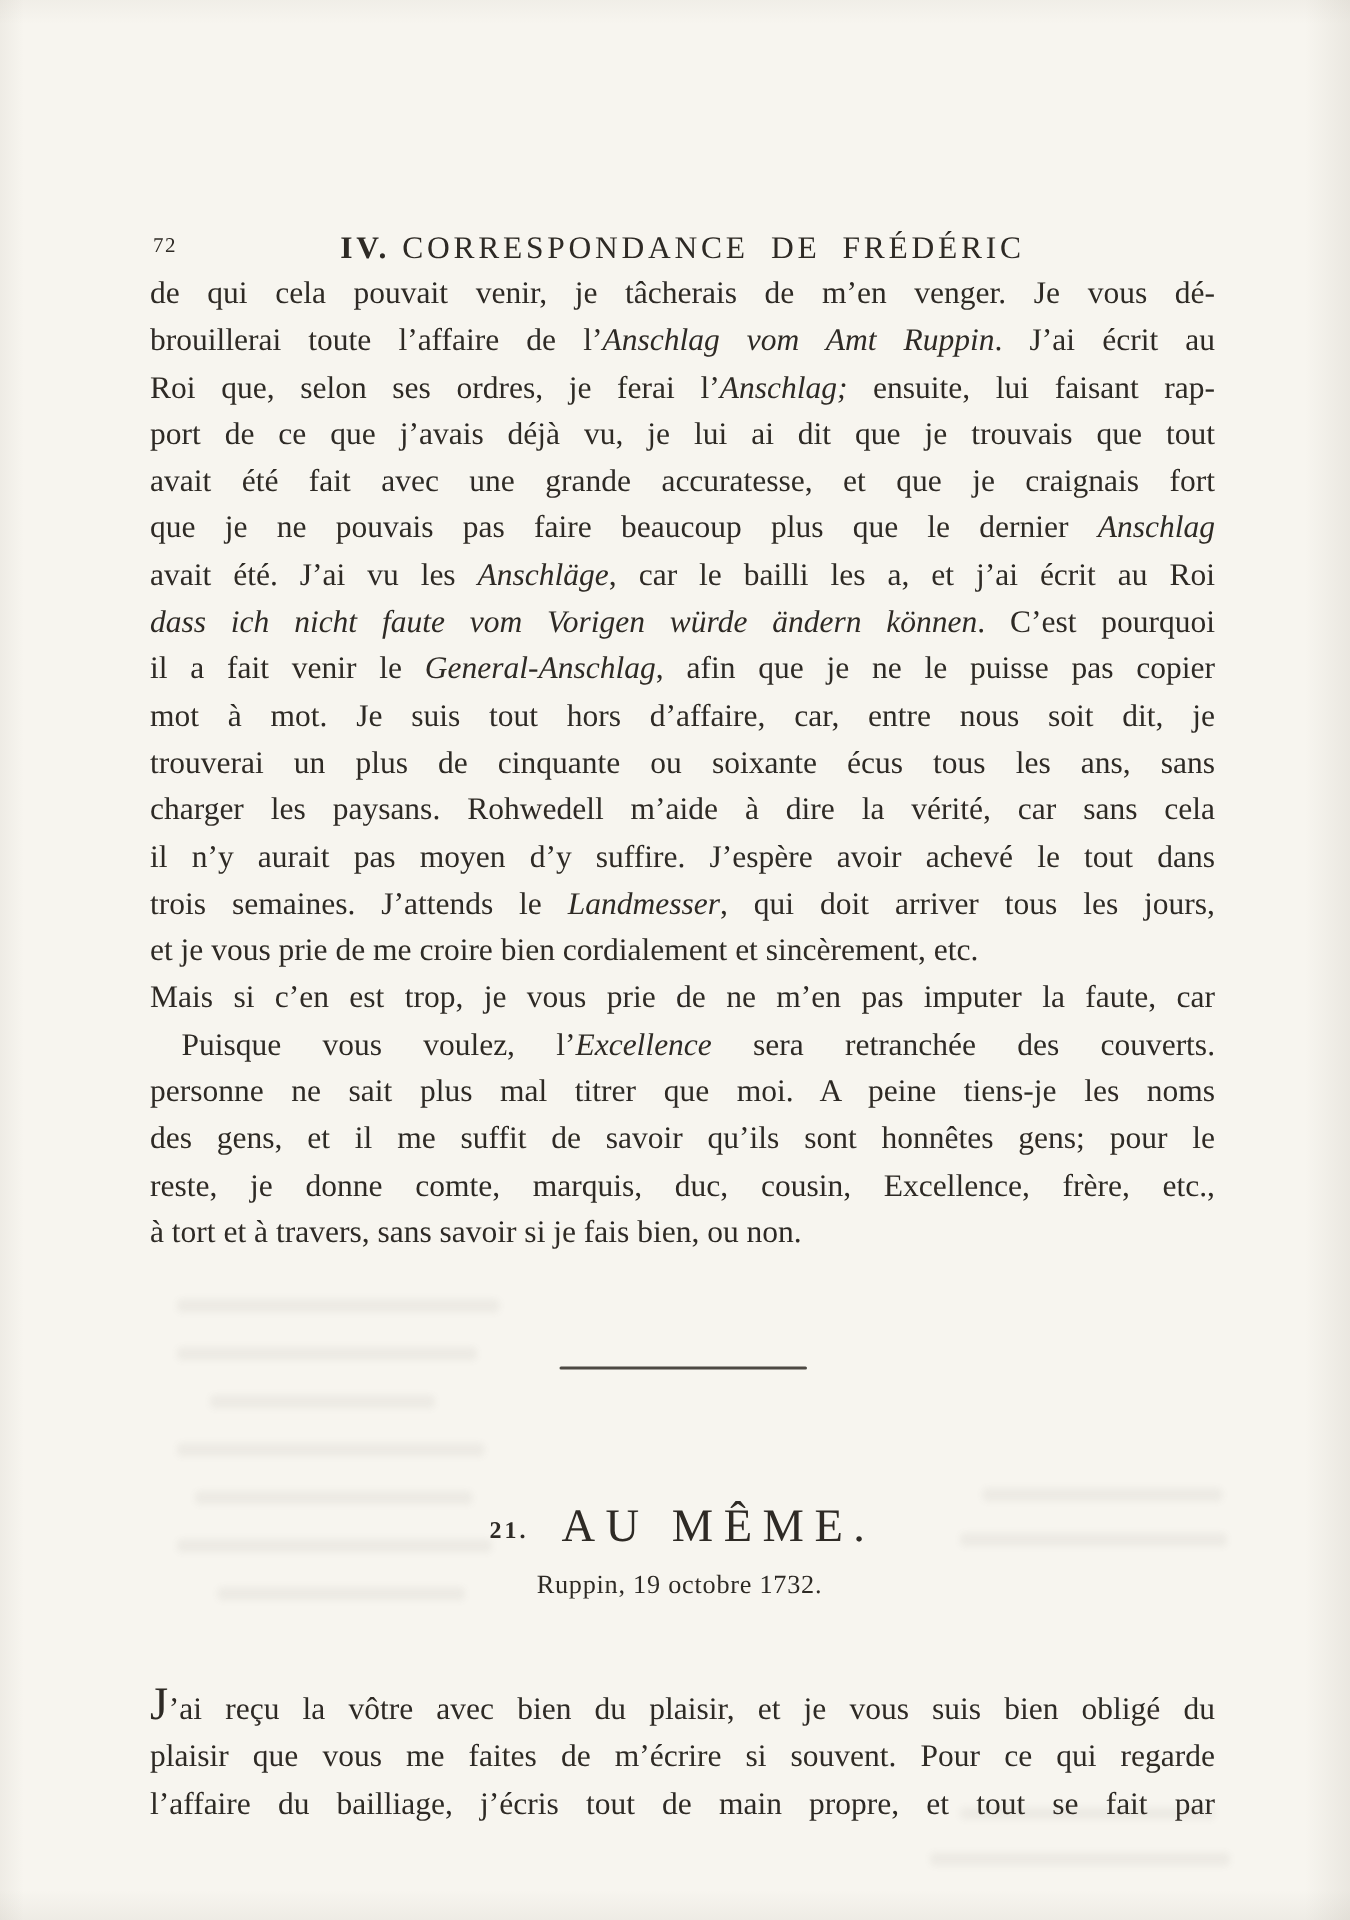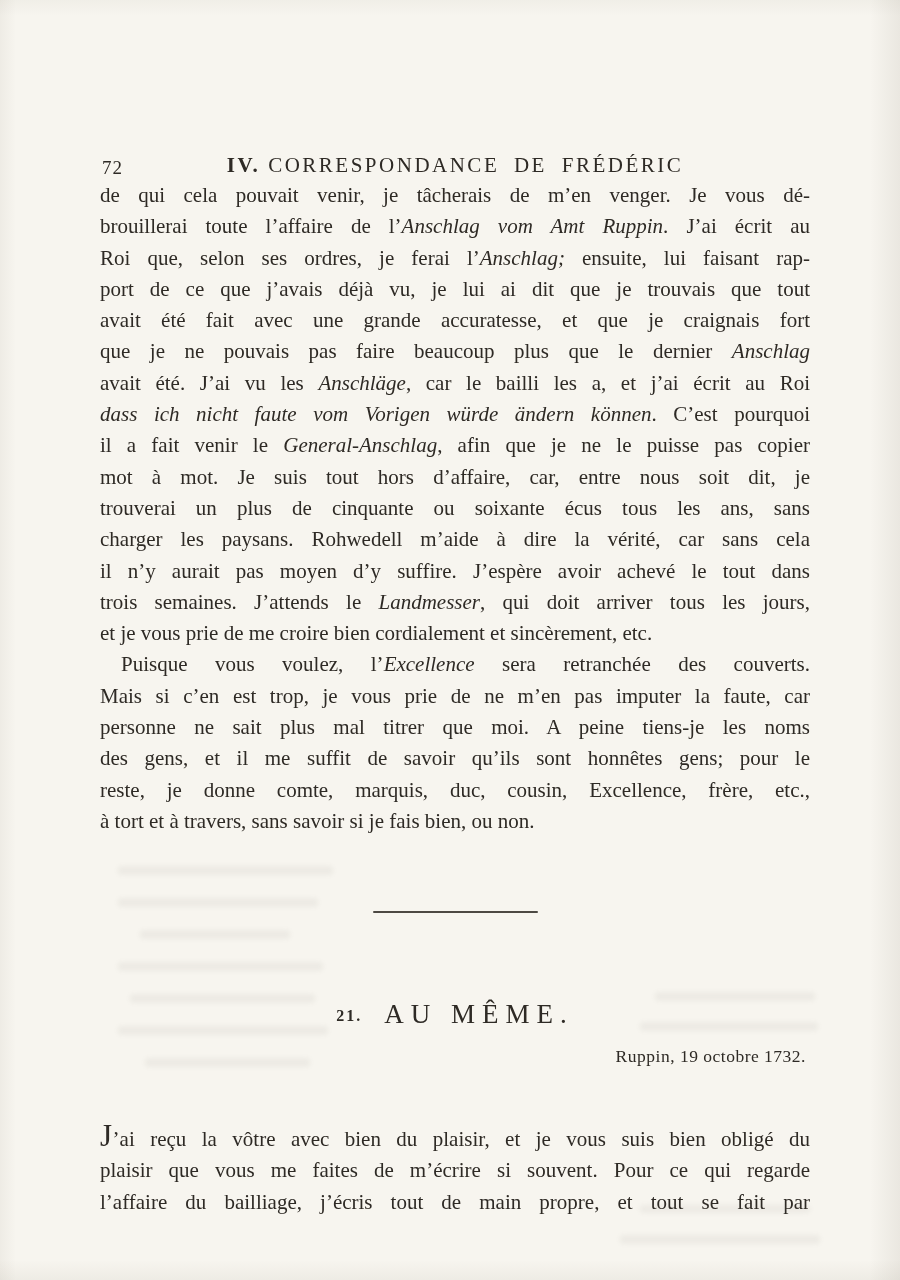--- a/index.html
+++ b/index.html
@@ -12,42 +12,42 @@
     position:relative;width:900px;height:1280px;overflow:hidden;
     background:
       linear-gradient(90deg, rgba(120,110,95,0.07) 0px, rgba(120,110,95,0) 16px),
       linear-gradient(270deg, rgba(120,110,95,0.10) 0px, rgba(120,110,95,0) 30px),
       linear-gradient(0deg, rgba(120,110,95,0.07) 0px, rgba(120,110,95,0) 20px),
       linear-gradient(180deg, rgba(120,110,95,0.05) 0px, rgba(120,110,95,0) 16px),
       #f7f5ef;
     color:#2e2a25;
   }
   .header{position:absolute;top:153px;left:100px;width:710px;height:32px;}
-  .pagenum{position:absolute;left:2px;top:4px;font-size:19px;letter-spacing:1px;text-align:center;}
+  .pagenum{position:absolute;left:2px;top:4px;font-size:14px;letter-spacing:1px;text-align:center;}
   .running-title{position:absolute;left:0;right:0;top:0;text-align:center;
     font-size:21px;letter-spacing:2.5px;word-spacing:7px;white-space:nowrap;}
   .rt-num{margin-right:8px;font-weight:bold;}
 
   .textblock{position:absolute;left:100px;width:710px;font-size:21px;line-height:31.3px;}
   #letter20{top:180px;}
   #letter21{top:1084px;margin-top:40px;}
   .line{text-align:justify;text-align-last:justify;height:31.3px;overflow:visible;}
   .line.lastline{text-align-last:left;}
   .line.indent{text-indent:21px;}
   .it{font-style:italic;}
   .initial{font-size:31px;line-height:0;letter-spacing:0.5px;}
 
   .rule{position:absolute;top:911px;left:373px;width:165px;height:2px;
     background:#4d4943;border-radius:1px;}
 
   .heading21{position:absolute;top:999px;left:100px;width:710px;text-align:center;white-space:nowrap;}
   .letter-number{font-size:16px;font-weight:bold;letter-spacing:2px;margin-right:22px;vertical-align:2px;}
-  .letter-title{font-size:27px;letter-spacing:7px;}
+  .letter-title{font-size:31px;letter-spacing:7px;}
 
-  .dateline{position:absolute;top:1046px;left:100px;width:706px;text-align:right;
+  .dateline{position:absolute;top:1046px;left:100px;width:706px;text-align:center;
     font-size:17.5px;letter-spacing:0.5px;}
 
   .ghost{position:absolute;background:#6b655c;opacity:0.07;filter:blur(2.5px);border-radius:3px;}
 </style>
 </head>
 <body>
 
 <div class="page">
 
   <div class="header">
@@ -66,22 +66,22 @@
       <div class="line"><span>que je ne pouvais pas faire beaucoup plus que le dernier </span><span class="it">Anschlag</span></div>
       <div class="line"><span>avait été. J’ai vu les </span><span class="it">Anschläge</span><span>, car le bailli les a, et j’ai écrit au Roi</span></div>
       <div class="line"><span class="it">dass ich nicht faute vom Vorigen würde ändern können</span><span>. C’est pourquoi</span></div>
       <div class="line"><span>il a fait venir le </span><span class="it">General-Anschlag</span><span>, afin que je ne le puisse pas copier</span></div>
       <div class="line"><span>mot à mot. Je suis tout hors d’affaire, car, entre nous soit dit, je</span></div>
       <div class="line"><span>trouverai un plus de cinquante ou soixante écus tous les ans, sans</span></div>
       <div class="line"><span>charger les paysans. Rohwedell m’aide à dire la vérité, car sans cela</span></div>
       <div class="line"><span>il n’y aurait pas moyen d’y suffire. J’espère avoir achevé le tout dans</span></div>
       <div class="line"><span>trois semaines. J’attends le </span><span class="it">Landmesser</span><span>, qui doit arriver tous les jours,</span></div>
       <div class="line lastline"><span>et je vous prie de me croire bien cordialement et sincèrement, etc.</span></div>
+      <div class="line"><span>Mais si c’en est trop, je vous prie de ne m’en pas imputer la faute, car</span></div>
       <div class="line indent"><span>Puisque vous voulez, l’</span><span class="it">Excellence</span><span> sera retranchée des couverts.</span></div>
-      <div class="line"><span>Mais si c’en est trop, je vous prie de ne m’en pas imputer la faute, car</span></div>
       <div class="line"><span>personne ne sait plus mal titrer que moi. A peine tiens-je les noms</span></div>
       <div class="line"><span>des gens, et il me suffit de savoir qu’ils sont honnêtes gens; pour le</span></div>
       <div class="line"><span>reste, je donne comte, marquis, duc, cousin, Excellence, frère, etc.,</span></div>
       <div class="line lastline"><span>à tort et à travers, sans savoir si je fais bien, ou non.</span></div>
     </div>
 
   <div class="rule"></div>
 
   <div class="heading21">
     <span class="letter-number">21.</span><span class="letter-title">AU MÊME.</span>

